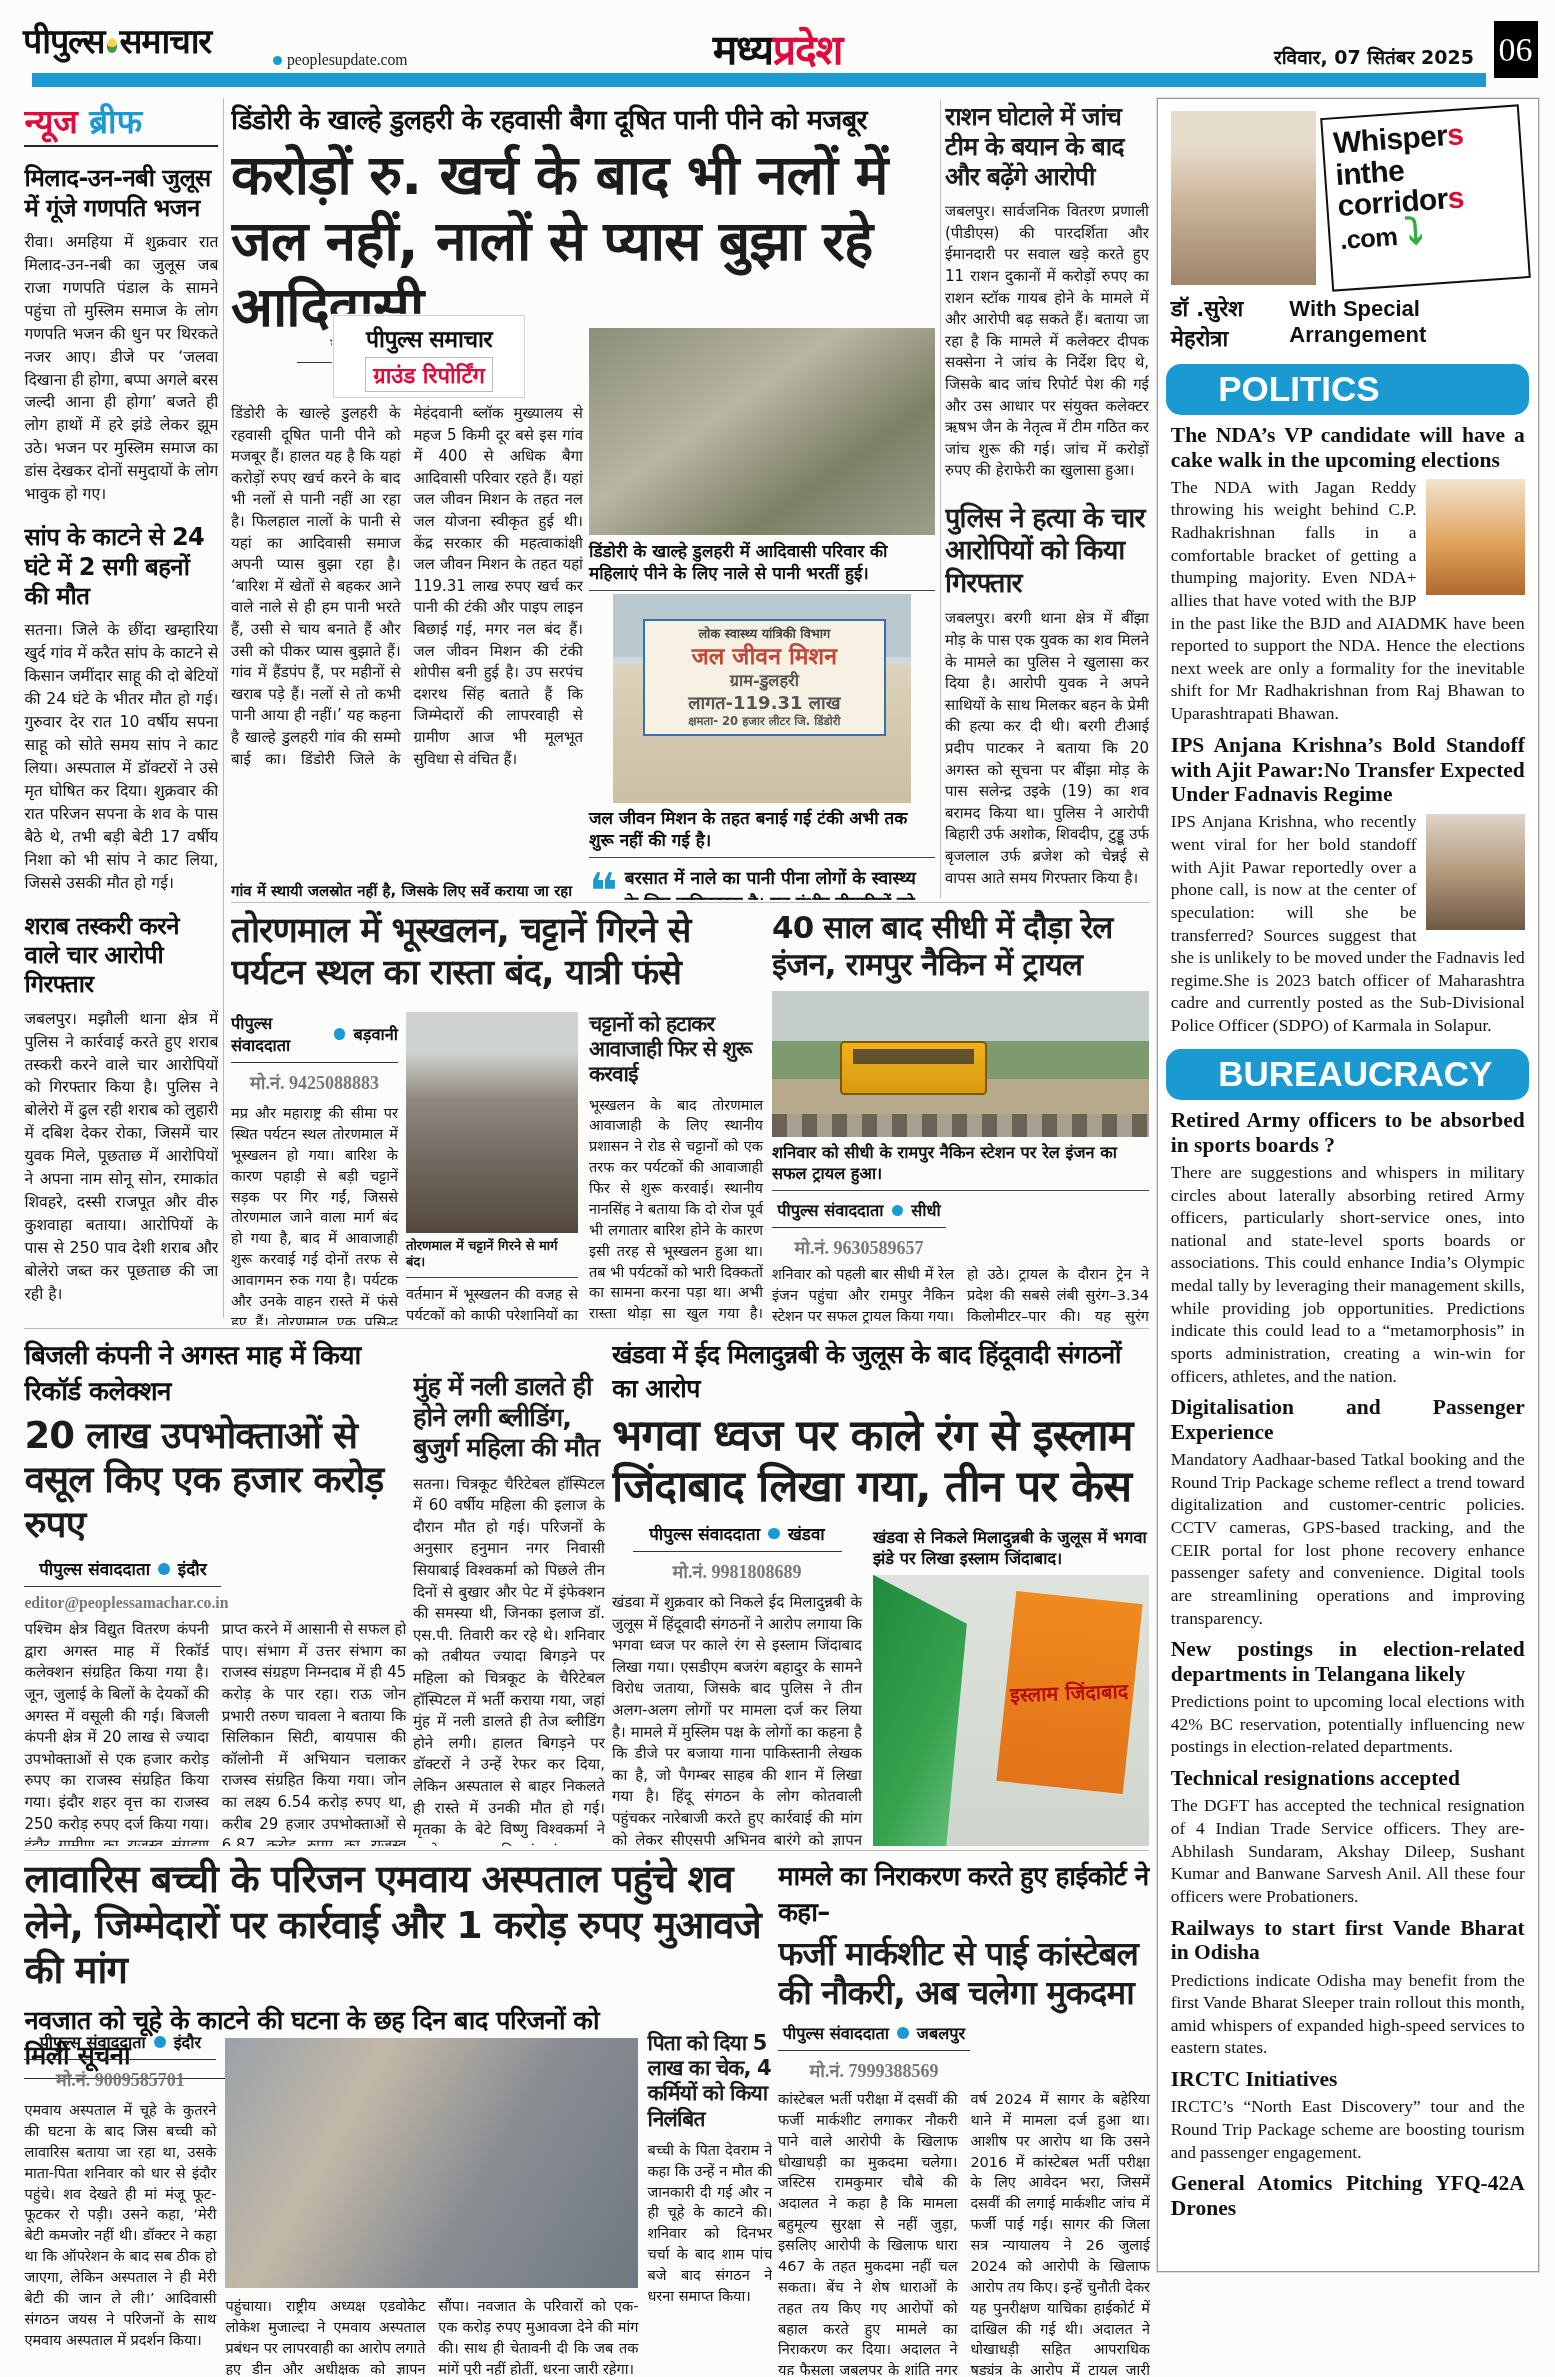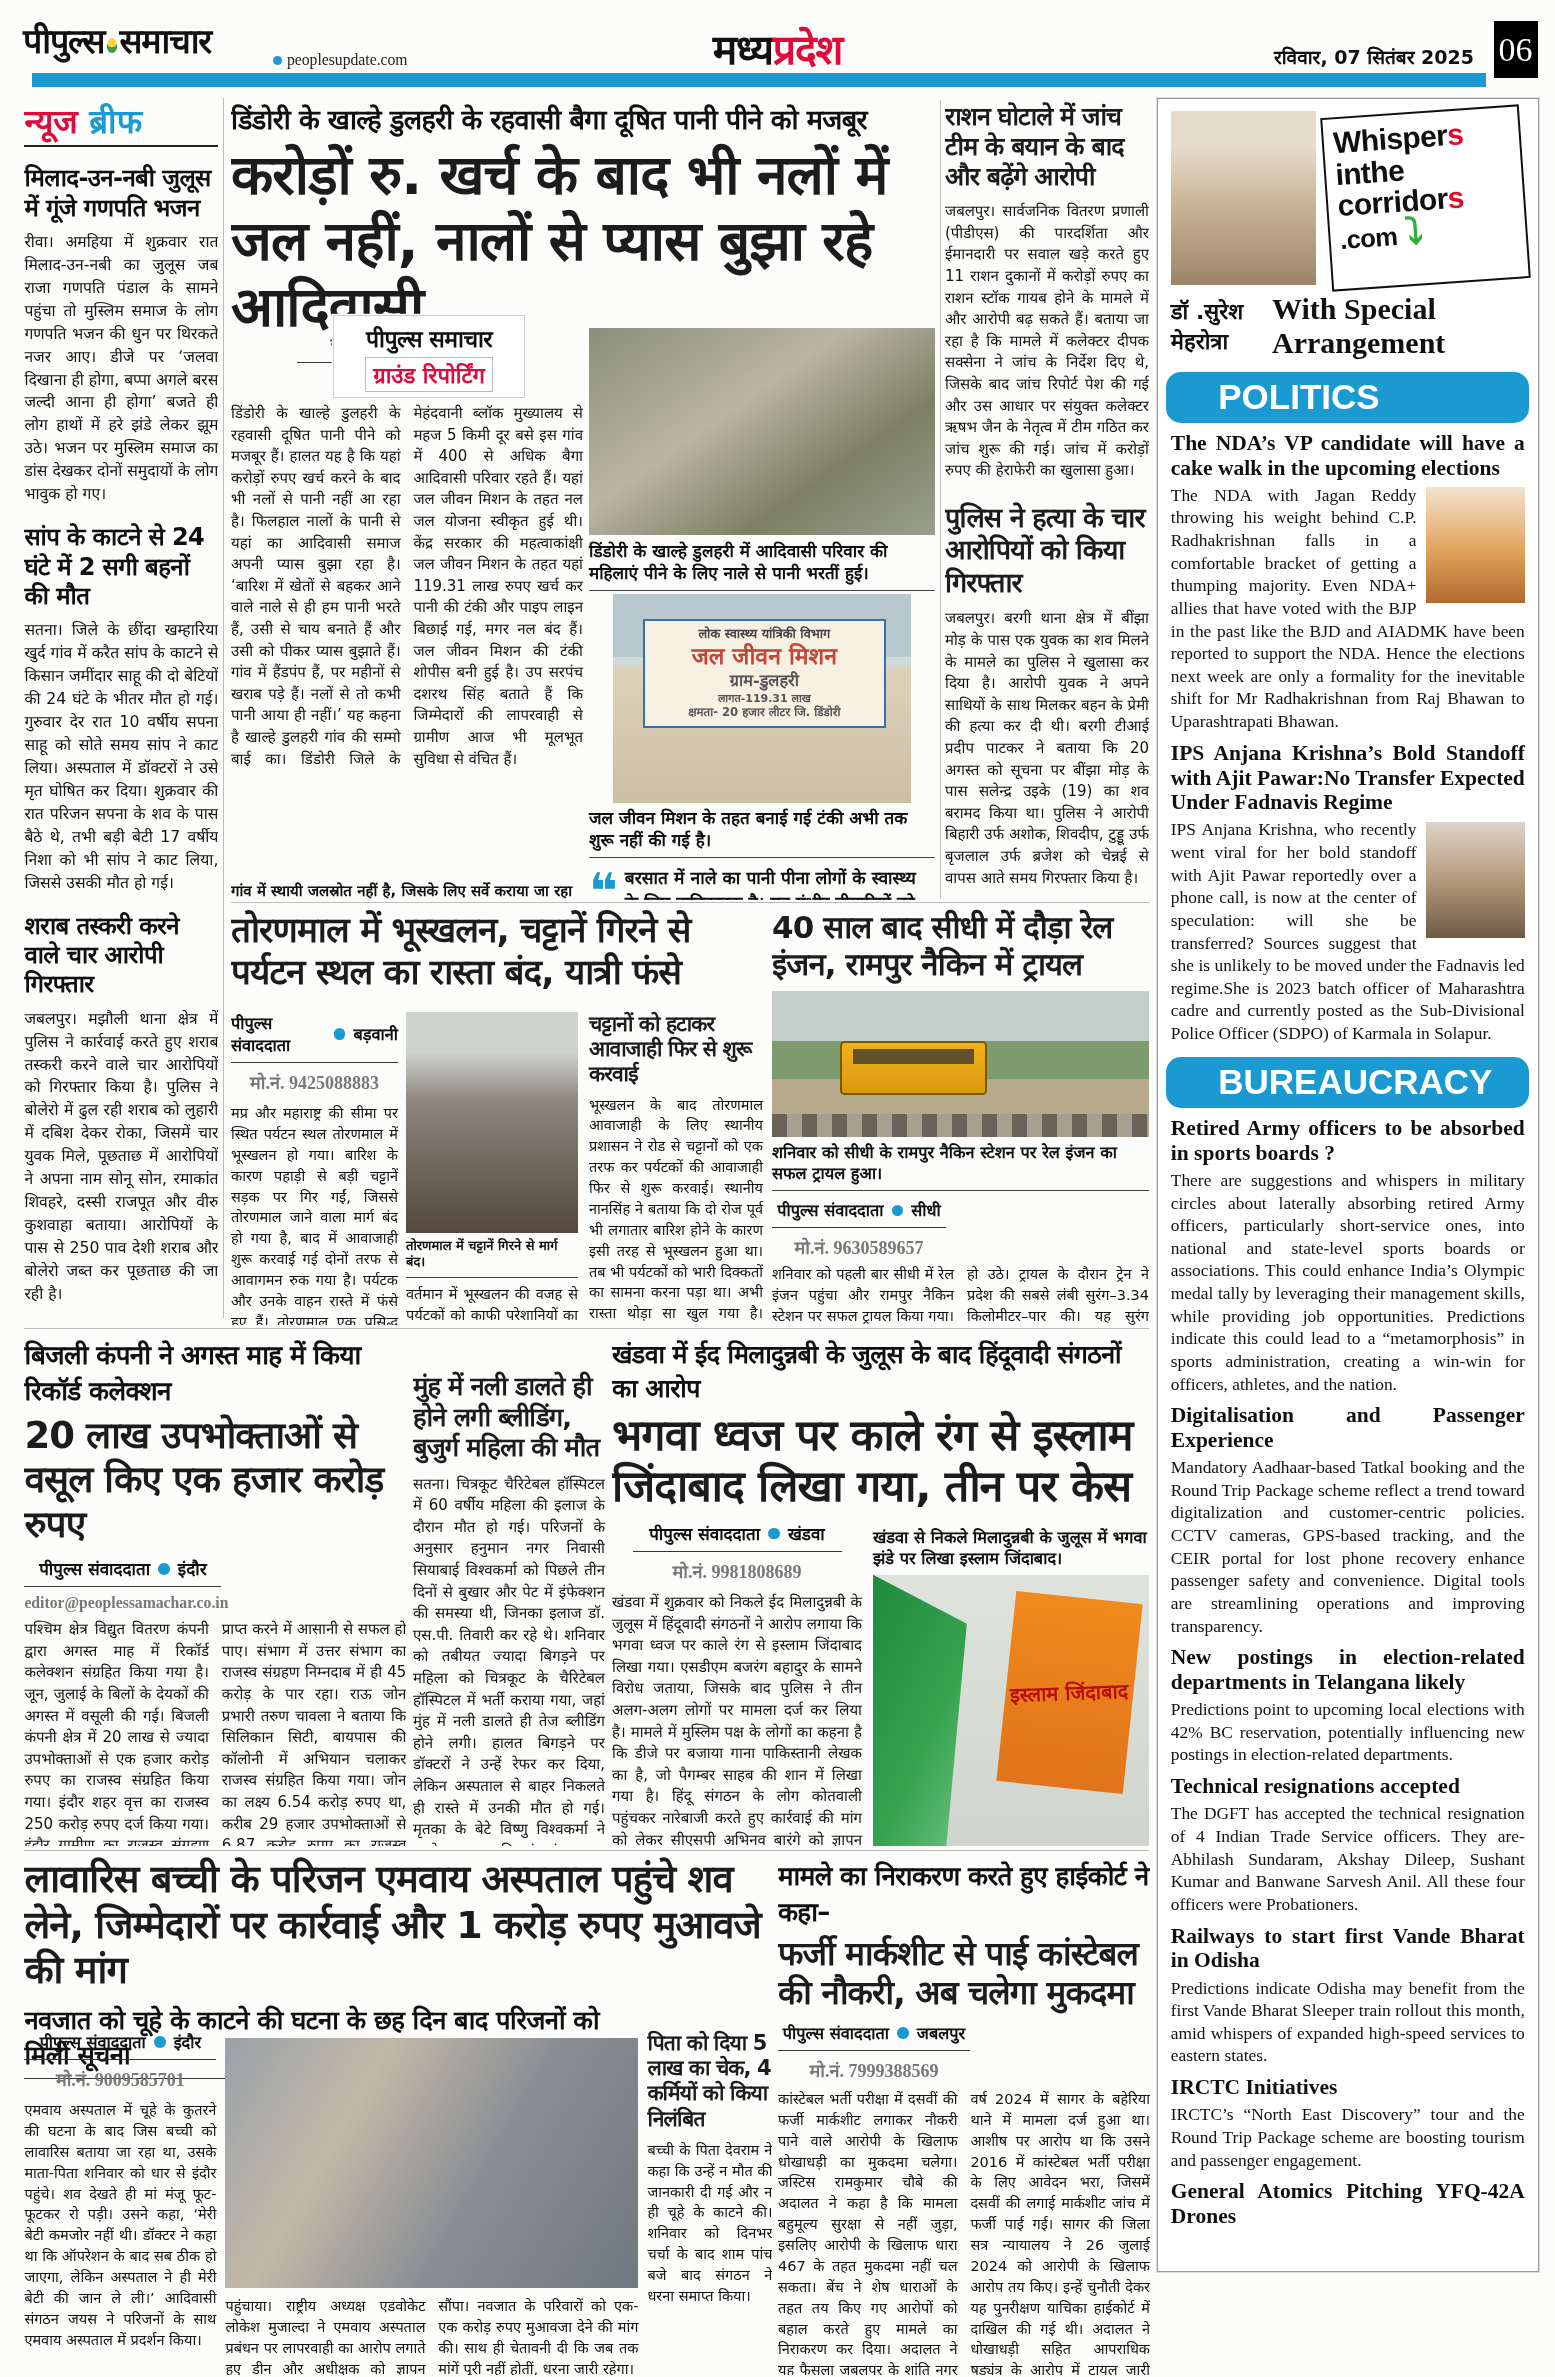--- a/index.html
+++ b/index.html
@@ -53,21 +53,21 @@
   .ws-head{font-family:"Liberation Serif",serif;font-weight:700;font-size:21.5px;line-height:1.15;margin:8.1px 0 3.5px;text-align:justify}
   .ws-body{font-family:"Liberation Serif",serif;font-size:17.4px;line-height:1.3;text-align:justify}
   .ws-photo{float:right;width:99px;height:116px;margin:3.5px 0 4.6px 9.3px;background:linear-gradient(#e8ddcf,#c2a98e 60%,#8d7a66)}
   .wlogo{border:2.3px solid #111;background:#fff;transform:rotate(-4deg);padding:8.1px 9.3px;
          font-family:"Liberation Sans",sans-serif;font-weight:700;font-size:30px;line-height:1.05;letter-spacing:-0.6px}
   .wlogo .s{color:#e00a2c}
   .wlogo .com{font-size:25.6px}
   .warrow{color:#2fae3e;font-size:37px;line-height:0.8}
   .ws-names{display:flex;justify-content:space-between;align-items:baseline;margin-top:7px}
   .ws-author{font-size:22px;font-weight:800}
-  .ws-arr{font-family:Liberation Serif, serif;font-weight:700;font-size:30px}
+  .ws-arr{font-family:Liberation Sans, sans-serif;font-weight:700;font-size:22px}
   .ws-tag{font-size:20.3px;font-weight:800;text-align:center;margin:10.5px 0 3.5px;letter-spacing:-0.6px}
   
   .sign{background:#f6f1e2;border:2.9px solid #3a6fae;padding:5.8px 9.3px;text-align:center}
   .sign div{line-height:1.25}
   .engine{position:absolute;left:18%;top:34%;width:38%;height:34%;background:linear-gradient(#f0b11c,#d99a10);
           border:2.3px solid #7a5a00;border-radius:4.6px}
   .engine:before{content:"";position:absolute;left:8%;top:12%;width:84%;height:30%;background:#333;opacity:.75}
   .track{position:absolute;left:0;bottom:0;width:100%;height:16%;background:repeating-linear-gradient(90deg,#6b6257 0 15px,#a99f8e 15px 30px)}
   .saffron{position:absolute;right:6%;top:8%;width:46%;height:70%;background:linear-gradient(#f08a1d,#e2731a);
            transform:rotate(6deg);display:flex;align-items:center;justify-content:center}
@@ -136,21 +136,21 @@
   </div>
 
   <div class="abs" style="left:358px;top:228px;width:346px">
     <div class="photo" style="width:100%;height:207px;background:linear-gradient(145deg,#8a8f7a,#b9b5a3 40%,#7d8066 70%,#9aa08b)"></div>
     <div class="caption">डिंडोरी के खाल्हे डुलहरी में आदिवासी परिवार की महिलाएं पीने के लिए नाले से पानी भरतीं हुई।</div>
     <div class="photo" style="width:86%;margin:3px auto 0;height:209px;position:relative;background:linear-gradient(#b9c7cf 0 30%,#cfd8da 30% 34%,#ddd2bb 34%,#cbbfa4)">
       <div class="sign abs" style="left:10%;top:12%;width:74%">
         <div style="font-size:12.8px;font-weight:700;color:#444">लोक स्वास्थ्य यांत्रिकी विभाग</div>
         <div style="font-size:23px;font-weight:800;color:#c2473a">जल जीवन मिशन</div>
         <div style="font-size:16.3px;font-weight:800;color:#555">ग्राम-डुलहरी</div>
-        <div style="font-size:11px;font-weight:700;color:#555">लागत-119.31 लाख</div>
+        <div style="font-size:18px;font-weight:700;color:#555">लागत-119.31 लाख</div>
         <div style="font-size:11.6px;font-weight:700;color:#555">क्षमता- 20 हजार लीटर जि. डिंडोरी</div>
       </div>
     </div>
     <div class="caption">जल जीवन मिशन के तहत बनाई गई टंकी अभी तक शुरू नहीं की गई है।</div>
     <div class="quotebox" style="margin-top:8.1px">
       <span class="qmark">❝</span>
       <span>बरसात में नाले का पानी पीना लोगों के स्वास्थ्य के लिए हानिकारक है। यह गंभीर बीमारियों को न्योता दे सकता है।</span>
       
     </div>
   </div>

